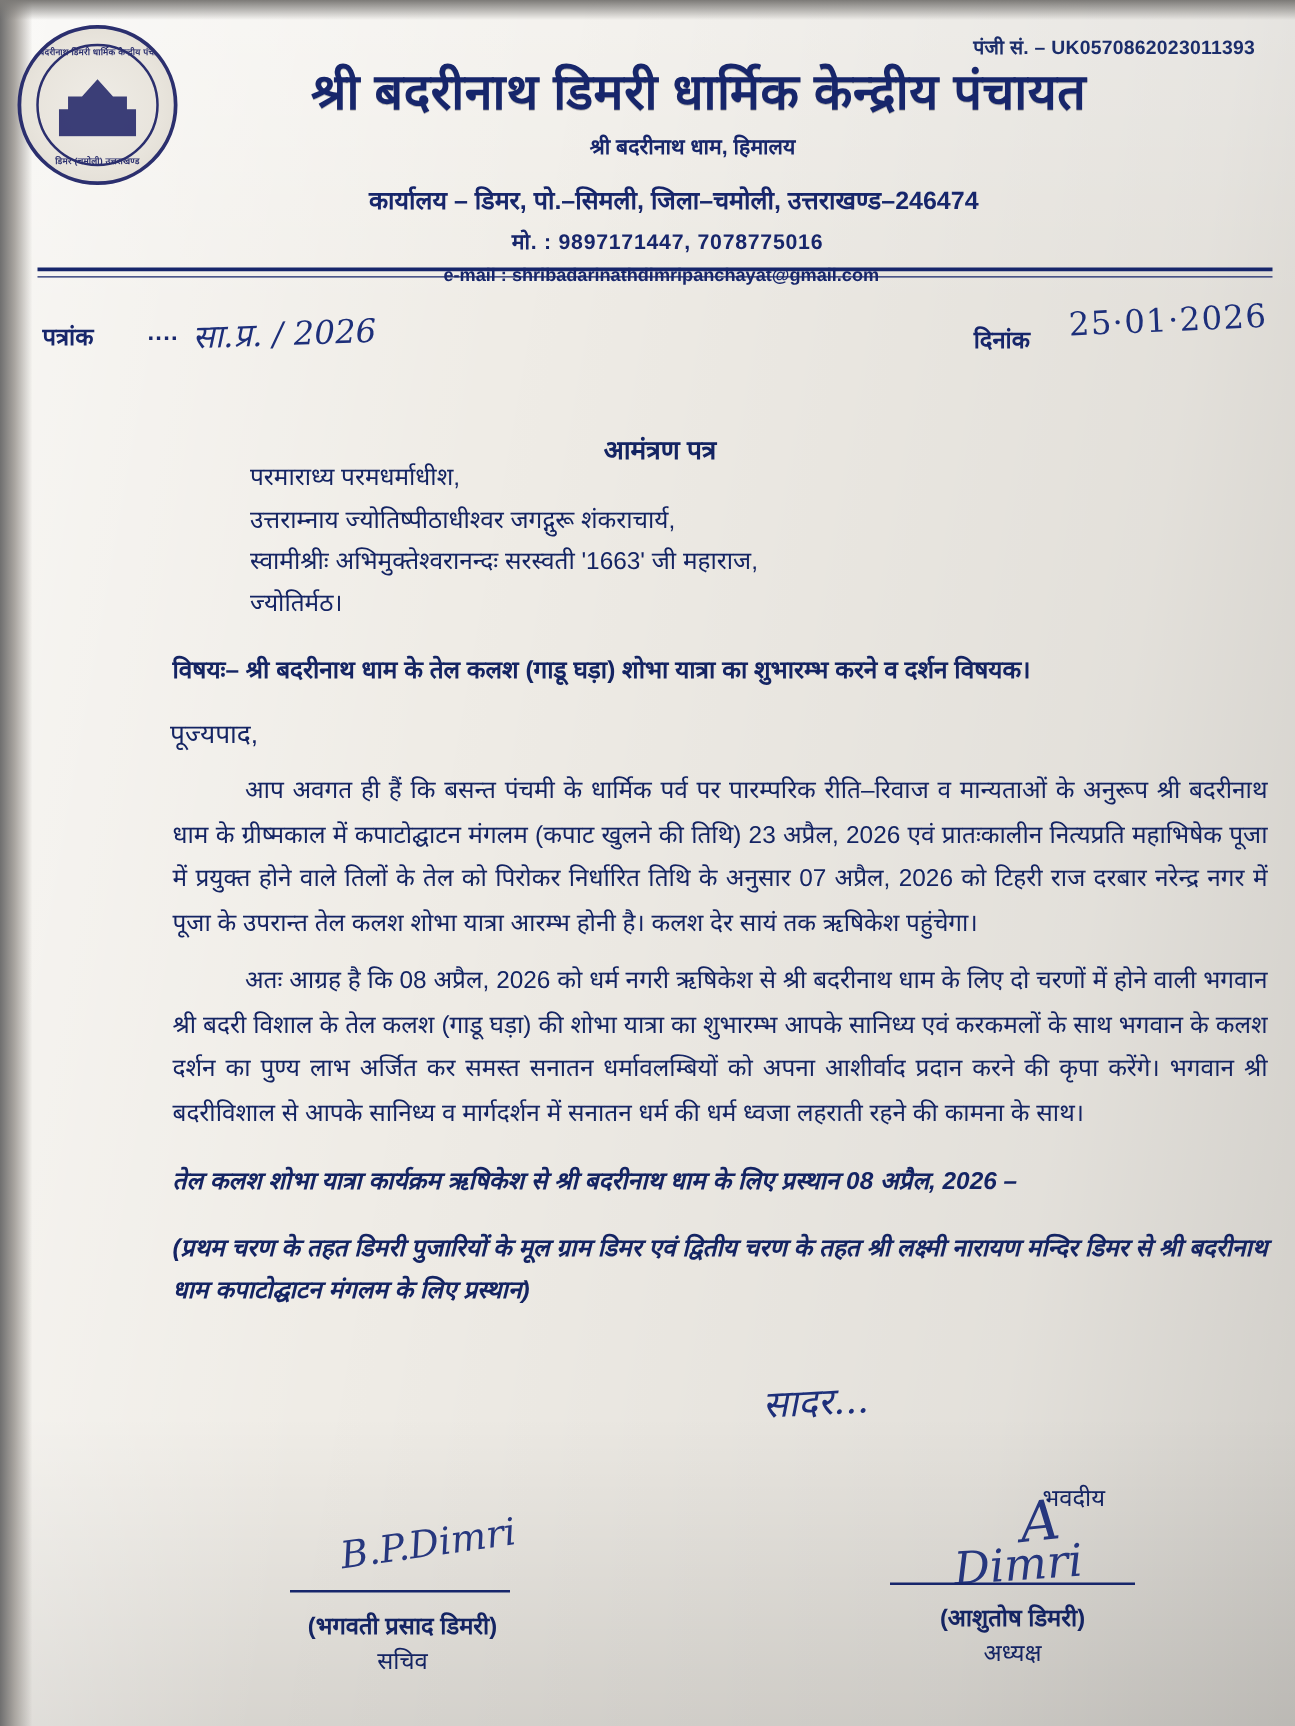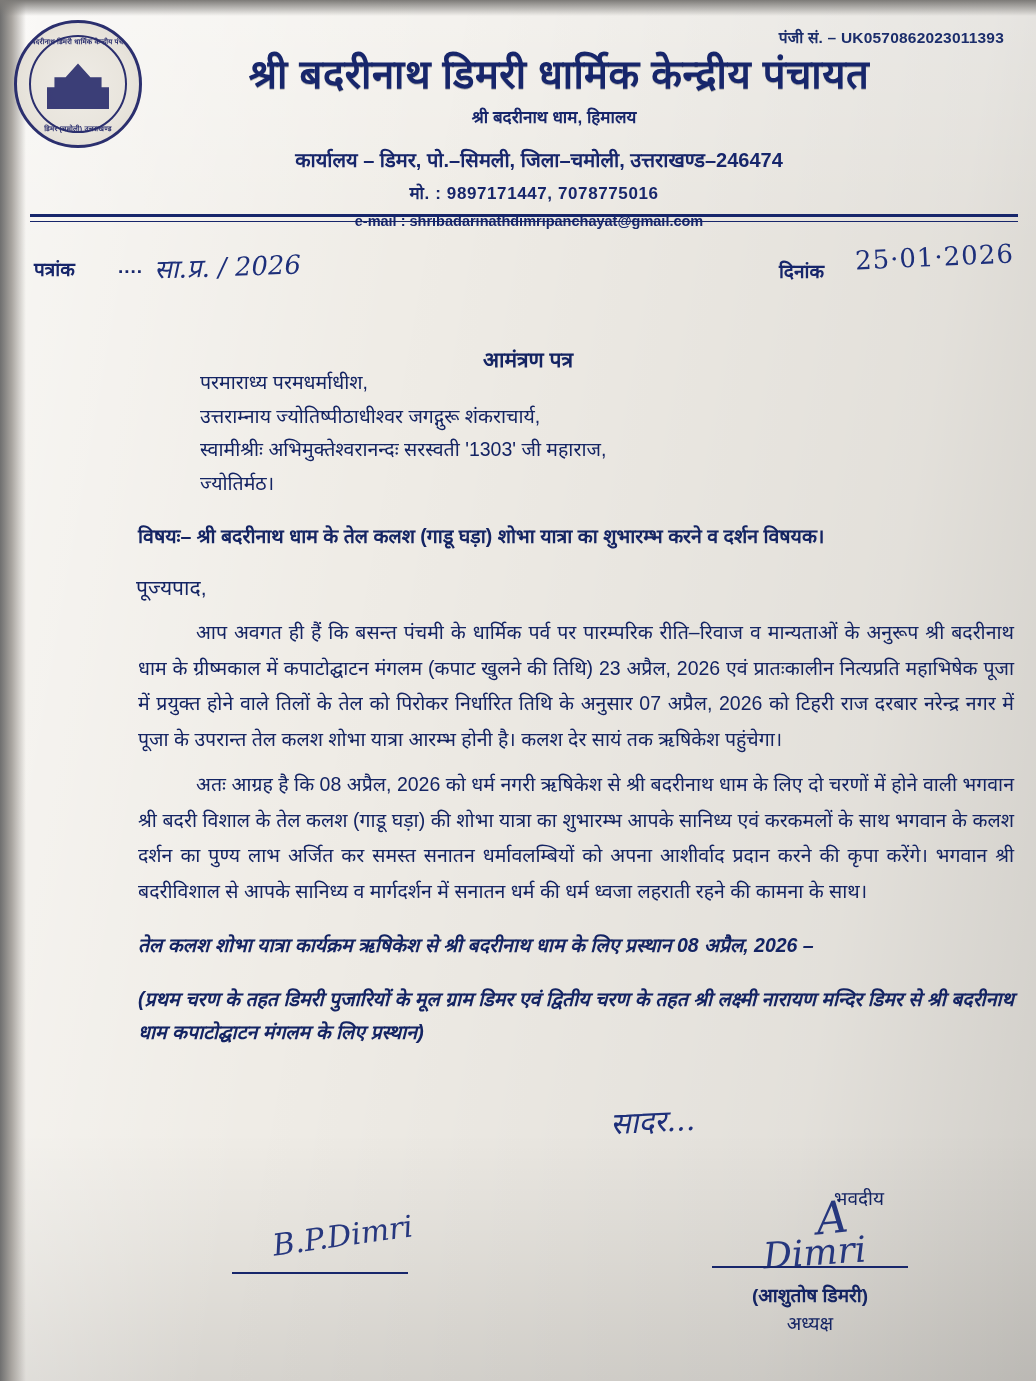--- a/index.html
+++ b/index.html
@@ -356,38 +356,42 @@
     <span class="date-label">दिनांक</span>
     <span class="date-hand">25·01·2026</span>
   </div>
 
   <div class="doc-title">आमंत्रण पत्र</div>
 
   <div class="body-text">
     <div class="addr">
       <div>परमाराध्य परमधर्माधीश,</div>
       <div>उत्तराम्नाय ज्योतिष्पीठाधीश्वर जगद्गुरू शंकराचार्य,</div>
-      <div>स्वामीश्रीः अभिमुक्तेश्वरानन्दः सरस्वती '1303' जी महाराज,</div>
+      <div>स्वामीश्रीः अभिमुक्तेश्वरानन्दः सरस्वती '1663' जी महाराज,</div>
       <div>ज्योतिर्मठ।</div>
     </div>
     <div class="subject">विषयः– श्री बदरीनाथ धाम के तेल कलश (गाडू घड़ा) शोभा यात्रा का शुभारम्भ करने व दर्शन विषयक।</div>
     <div class="salutation">पूज्यपाद,</div>
     <div class="para">आप अवगत ही हैं कि बसन्त पंचमी के धार्मिक पर्व पर पारम्परिक रीति–रिवाज व मान्यताओं के अनुरूप श्री बदरीनाथ धाम के ग्रीष्मकाल में कपाटोद्घाटन मंगलम (कपाट खुलने की तिथि) 23 अप्रैल, 2026 एवं प्रातःकालीन नित्यप्रति महाभिषेक पूजा में प्रयुक्त होने वाले तिलों के तेल को पिरोकर निर्धारित तिथि के अनुसार 07 अप्रैल, 2026 को टिहरी राज दरबार नरेन्द्र नगर में पूजा के उपरान्त तेल कलश शोभा यात्रा आरम्भ होनी है। कलश देर सायं तक ऋषिकेश पहुंचेगा।</div>
     <div class="para para2">अतः आग्रह है कि 08 अप्रैल, 2026 को धर्म नगरी ऋषिकेश से श्री बदरीनाथ धाम के लिए दो चरणों में होने वाली भगवान श्री बदरी विशाल के तेल कलश (गाडू घड़ा) की शोभा यात्रा का शुभारम्भ आपके सानिध्य एवं करकमलों के साथ भगवान के कलश दर्शन का पुण्य लाभ अर्जित कर समस्त सनातन धर्मावलम्बियों को अपना आशीर्वाद प्रदान करने की कृपा करेंगे। भगवान श्री बदरीविशाल से आपके सानिध्य व मार्गदर्शन में सनातन धर्म की धर्म ध्वजा लहराती रहने की कामना के साथ।</div>
     <div class="programme">तेल कलश शोभा यात्रा कार्यक्रम ऋषिकेश से श्री बदरीनाथ धाम के लिए प्रस्थान 08 अप्रैल, 2026 –</div>
     <div class="programme sub">(प्रथम चरण के तहत डिमरी पुजारियों के मूल ग्राम डिमर एवं द्वितीय चरण के तहत श्री लक्ष्मी नारायण मन्दिर डिमर से श्री बदरीनाथ धाम कपाटोद्घाटन मंगलम के लिए प्रस्थान)</div>
   </div>
 
   <div class="sadar">सादर...</div>
   <div class="bhavdiya">भवदीय</div>
 
   <div class="sign-scribble sign-left">B.P.Dimri</div>
   <div class="sign-scribble sign-right">A</div>
   <div class="sign-scribble sign-right2">Dimri</div>
 
   <div class="sign-rule sign-rule-left"></div>
   <div class="sign-rule sign-rule-right"></div>
 
+  <div class="sign-block sign-left-block">
+    <div>(भगवती प्रसाद डिमरी)</div>
+    <div class="role">सचिव</div>
+  </div>
   <div class="sign-block sign-right-block">
     <div>(आशुतोष डिमरी)</div>
     <div class="role">अध्यक्ष</div>
   </div>
 </div>
 
 </body></html>

